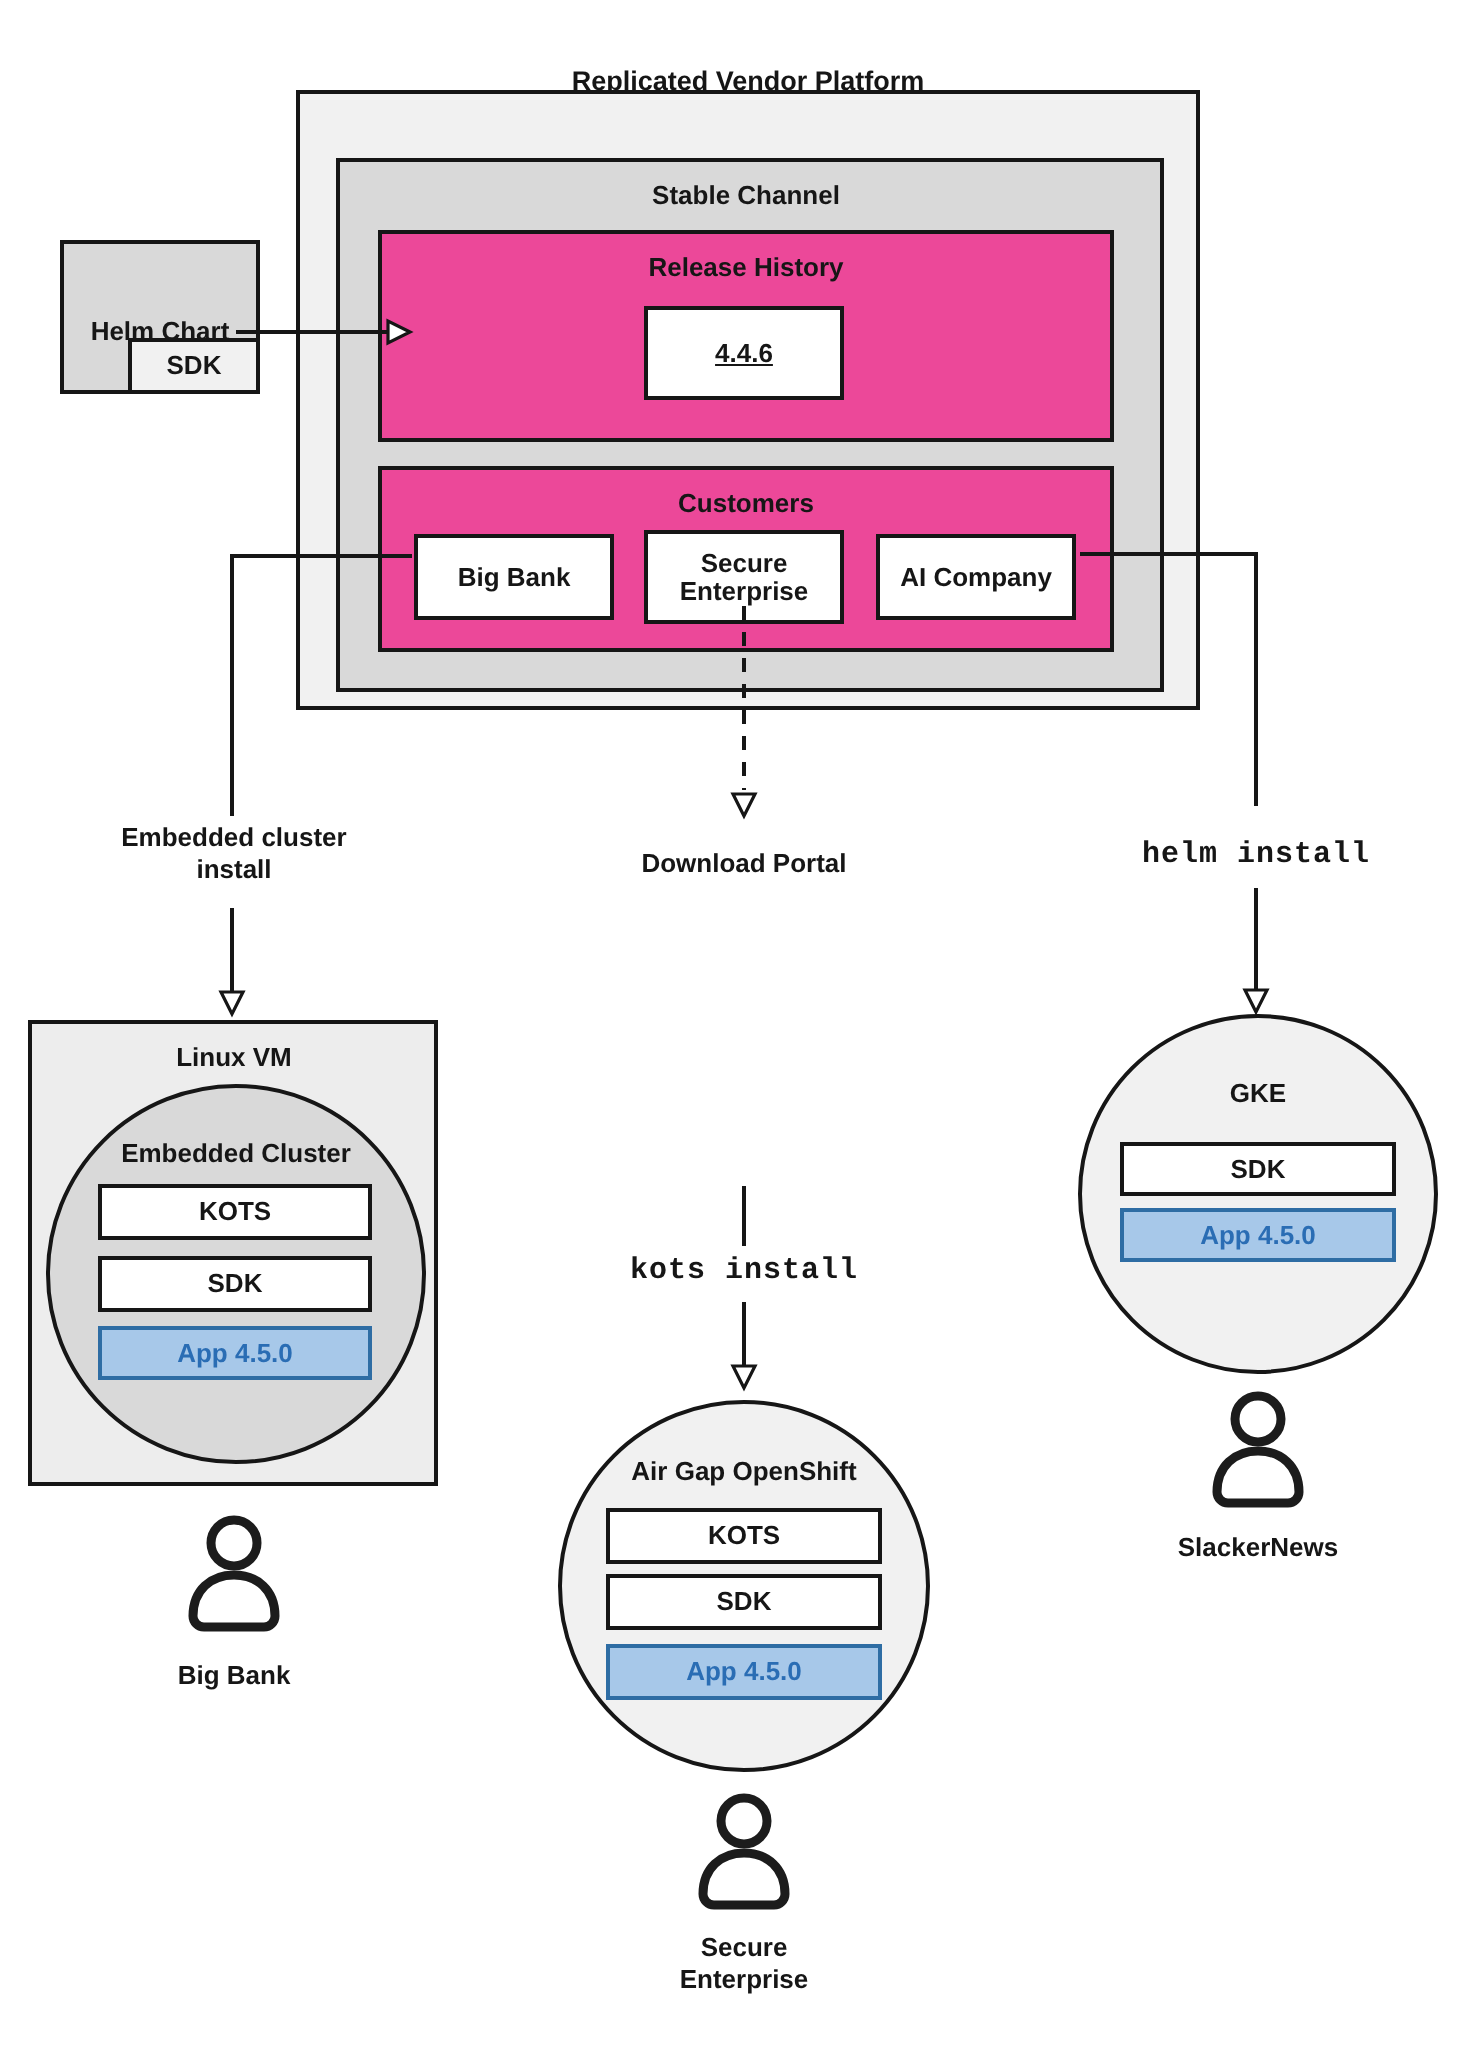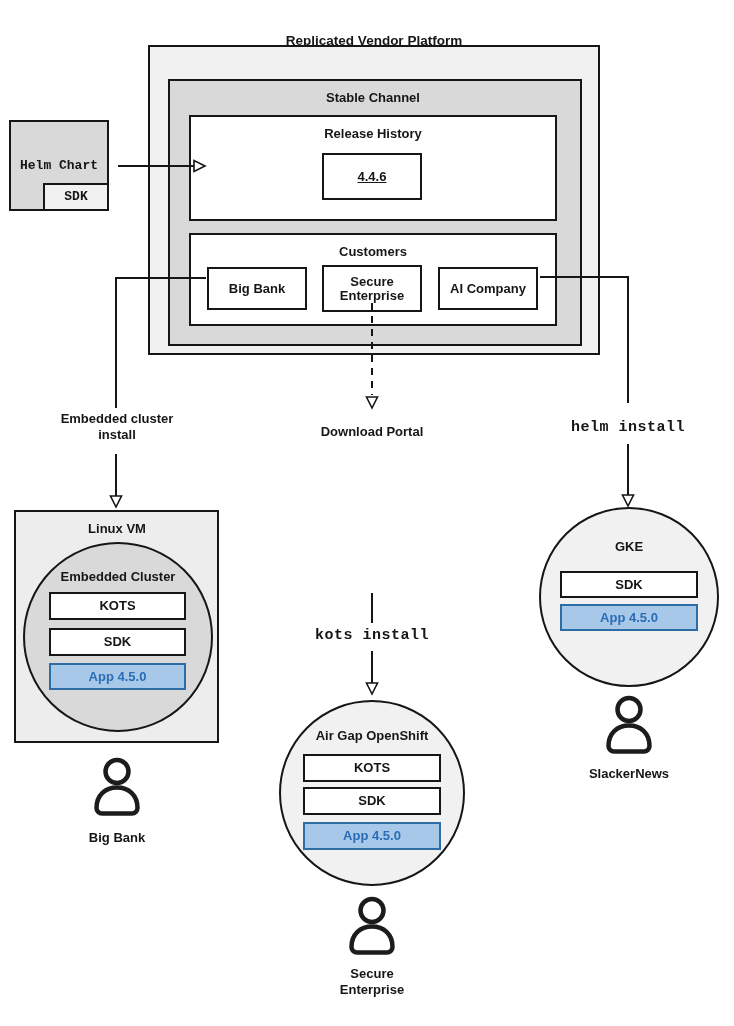--- a/index.html
+++ b/index.html
@@ -6,21 +6,21 @@
   .canvas{
     position:relative;width:734px;height:1026px;background:#fff;overflow:hidden;
     font-family:"Liberation Sans",sans-serif;font-weight:bold;color:#161616;
   }
   .box{position:absolute;box-sizing:border-box;border:2px solid #161616;}
   .circle{border-radius:50%;}
   .lbl{position:absolute;box-sizing:border-box;text-align:center;font-size:13px;line-height:16px;}
   .cell{display:flex;align-items:center;justify-content:center;text-align:center;font-size:13px;line-height:14px;}
   .fill-lightest{background:#f1f1f1;}
   .fill-light{background:#d9d9d9;}
-  .fill-mid{background:#ffffff;}
+  .fill-mid{background:#ec4899;}
   .fill-item{background:#d6d6d6;}
   .fill-pale{background:#ededed;}
   .fill-white{background:#ffffff;}
   .hl{
     background:var(--hl-fill,#a7c8e9);
     border-color:var(--hl-border,#2e6da4);
     color:var(--hl-text,#2a6db4);
   }
   .mono{font-family:"Liberation Mono","DejaVu Sans Mono",monospace;font-weight:bold;font-size:15px;letter-spacing:.5px;}
   .title{font-size:13.5px;}
@@ -46,21 +46,21 @@
 
       <div class="box fill-mid" style="left:19px;top:152px;width:368px;height:93px;padding-left:32px;">
         <div class="lbl" style="left:0;top:9px;width:364px;">Customers</div>
         <div class="box cell fill-white" style="left:16px;top:32px;width:100px;height:43px;">Big Bank</div>
         <div class="box cell fill-white" style="left:131px;top:30px;width:100px;height:47px;padding:0 8px;">Secure Enterprise</div>
         <div class="box cell fill-white" style="left:247px;top:32px;width:100px;height:43px;">AI Company</div>
       </div>
     </div>
   </div>
 
-  <div class="box fill-light" style="left:9px;top:120px;width:100px;height:91px;font-family:Liberation Mono, monospace;">
+  <div class="box fill-light" style="left:30px;top:120px;width:100px;height:77px;">
     <div class="lbl" style="left:0;top:36px;width:96px;">Helm Chart</div>
     <div class="box cell fill-lightest" style="right:-2px;bottom:-2px;width:66px;height:28px;position:absolute;">SDK</div>
   </div>
 
   <div class="lbl" style="left:52px;top:411px;width:130px;">Embedded cluster install</div>
 
   <div class="box fill-pale z2" style="left:14px;top:510px;width:205px;height:233px;">
     <div class="lbl" style="left:0;top:9px;width:202px;">Linux VM</div>
     <div class="box circle fill-light" style="left:7px;top:30px;width:190px;height:190px;">
       <div class="lbl" style="left:0;top:25px;width:186px;">Embedded Cluster</div>

